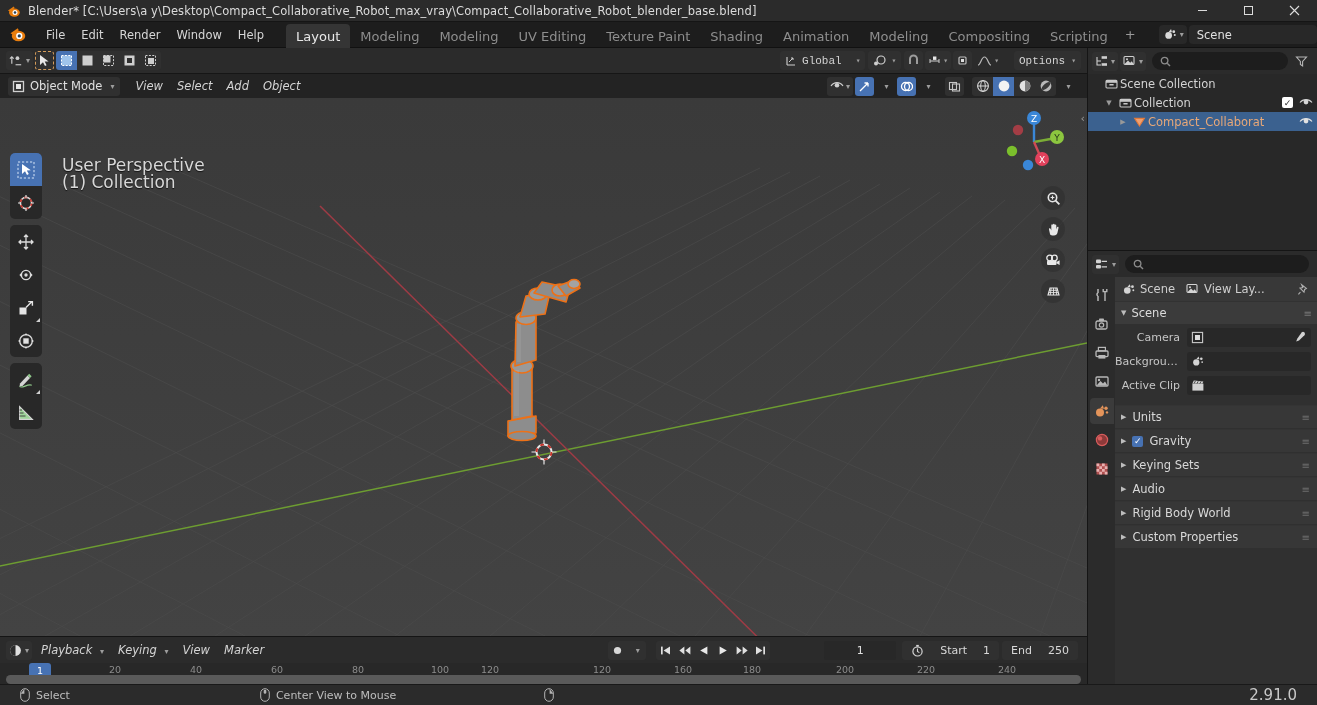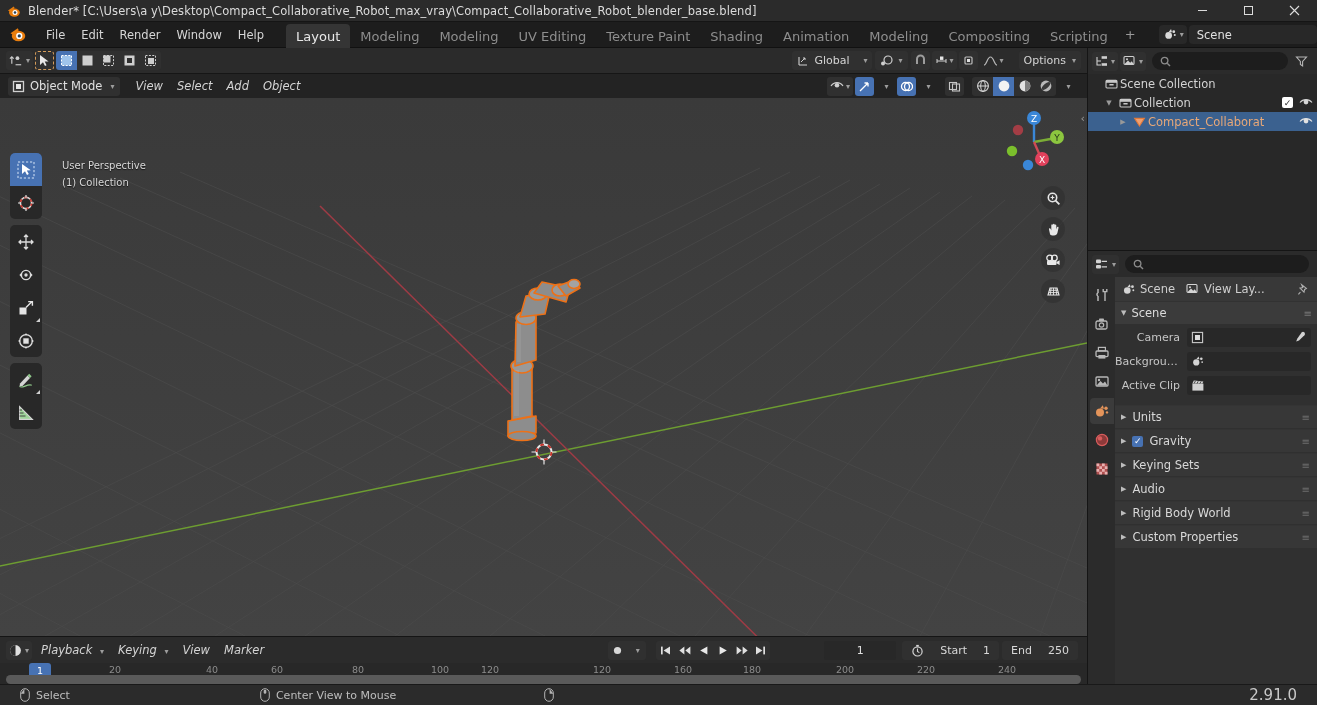--- a/index.html
+++ b/index.html
@@ -104,21 +104,21 @@
   .vp-menu { padding: 2px 7px; font-size: 11.5px; color: #d4d4d4; border-radius: 3px; font-style: italic;}
 
   
   .vp-canvas {
     position: relative; width: 1087px; height: 538px; overflow: hidden;
     background: #3b3b3b;
   }
   .grid-svg { position: absolute; inset: 0; }
 
   .vp-text {
-    position: absolute; left: 62px; top: 59px; font-size: 10px; color: #d8d8d8;
+    position: absolute; left: 62px; top: 59px; font-size: 17px; color: #d8d8d8;
     line-height: 17px; text-shadow: 0 1px 1px rgba(0,0,0,.7); pointer-events: none;
   }
 
   
   .vp-tools {
     position: absolute; left: 10px; top: 55px; width: 32px;
     display: flex; flex-direction: column; gap: 0;
   }
   .tool-group { background: #282828; border-radius: 5px; overflow: hidden; margin-bottom: 6px; }
   .tool-btn {
@@ -388,21 +388,21 @@
             </svg>
         </div>
         <div>
           <svg width="13" height="13" viewBox="0 0 13 13">
               <rect x="1.5" y="1.5" width="10" height="10" fill="none" stroke="#cfcfcf" stroke-dasharray="2 1.4"></rect>
               <rect x="4" y="4" width="6" height="6" fill="#cfcfcf"></rect>
             </svg>
         </div>
       </div>
 
-      <div style="margin-left:auto;display:flex;align-items:center;">
+      <div style="margin-left:auto;display:flex;align-items:center;font-family:Liberation Mono, monospace;">
         <div class="dropdown-pill">
           <svg width="13" height="13" viewBox="0 0 13 13" style="margin-right:4px">
             <path d="M2 11 L2 3 M2 11 L10 11" stroke="#cfcfcf" stroke-width="1.1" fill="none"></path>
             <path d="M4 8 L8 4 M8 4 L6 4 M8 4 L8 6" stroke="#cfcfcf" stroke-width="1" fill="none"></path>
           </svg>
           <span>Global</span>
           <span class="chev" style="margin-left:14px">▾</span>
         </div>
         <div class="dropdown-pill">
           <svg width="14" height="13" viewBox="0 0 14 13">
@@ -795,21 +795,21 @@
         </div>
         <div class="se-field">
           <span>End</span>
           <span>250</span>
         </div>
       </div>
     </div>
 
     <div class="tl-ruler">
       <div class="tl-tick" style="left:115px">20</div>
-      <div class="tl-tick" style="left:212px">40</div>
+      <div class="tl-tick" style="left:196px">40</div>
       <div class="tl-tick" style="left:277px">60</div>
       <div class="tl-tick" style="left:358px">80</div>
       <div class="tl-tick" style="left:440px">100</div>
       <div class="tl-tick" style="left:490px">120</div>
       <div class="tl-tick" style="left:602px">120</div>
       <div class="tl-tick" style="left:683px">160</div>
       <div class="tl-tick" style="left:752px">180</div>
       <div class="tl-tick" style="left:845px">200</div>
       <div class="tl-tick" style="left:926px">220</div>
       <div class="tl-tick" style="left:1007px">240</div>

